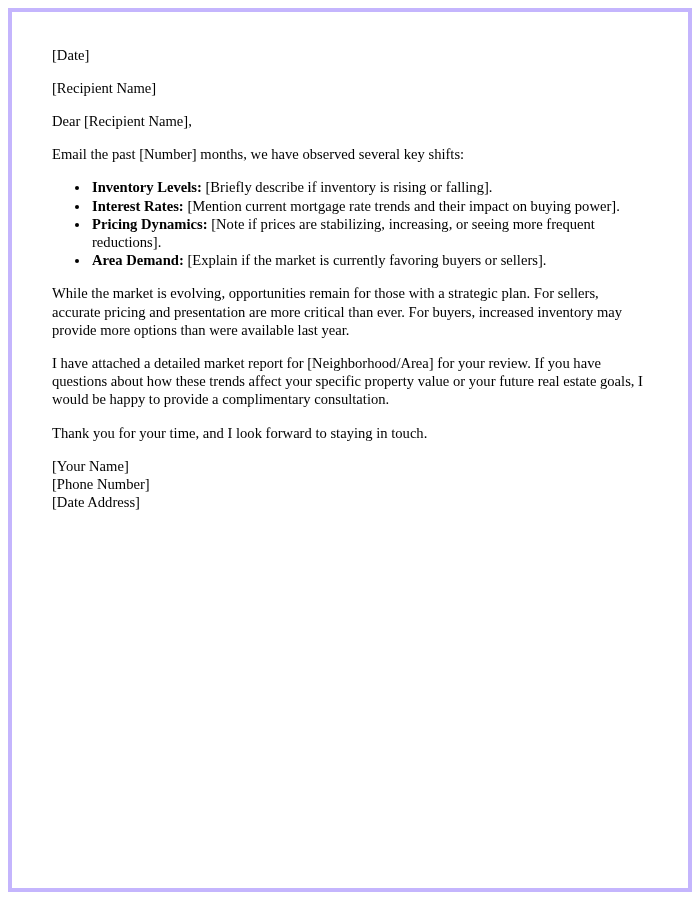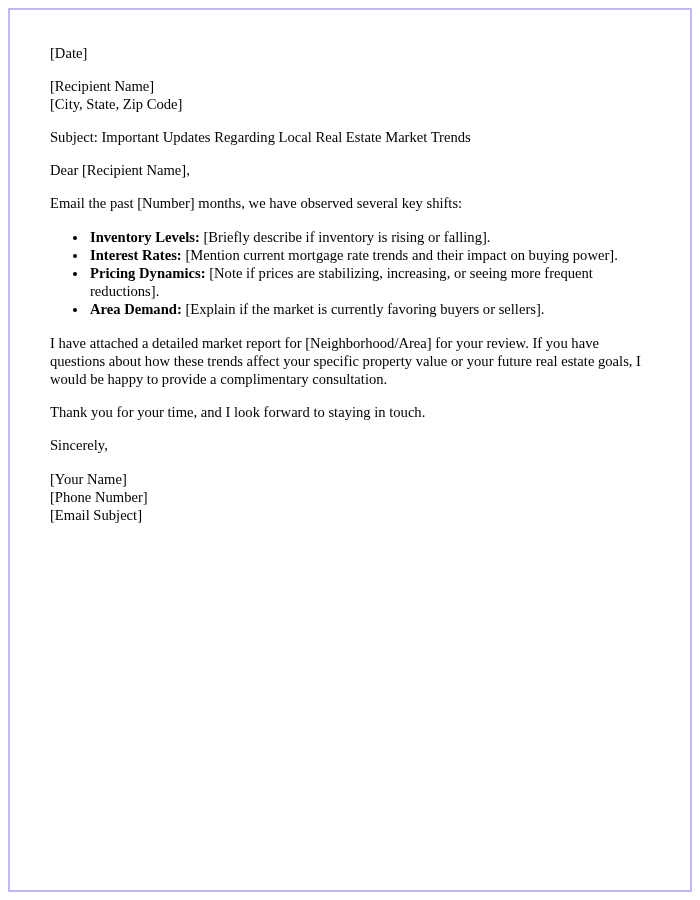--- a/index.html
+++ b/index.html
@@ -13,21 +13,21 @@
     box-sizing: border-box;
     background: #ffffff;
     font-family: "Liberation Serif", "DejaVu Serif", serif;
     color: #000000;
   }
   .letter-frame {
     box-sizing: border-box;
     margin: 8px;
     width: 684px;
     height: 884px;
-    border: 2px solid #c4b5fd;
+    border: 4px solid #c4b5fd;
     padding: 34px 40px 30px 40px;
     overflow: hidden;
   }
   .line {
     font-size: 14.6px;
     line-height: 18px;
   }
   .para {
     font-size: 14.6px;
     line-height: 18.2px;
@@ -52,44 +52,42 @@
 </head>
 <body>
 
 <div class="page">
   <div class="letter-frame">
 
     <div class="line block">[Date]</div>
 
     <div class="block">
       <div class="line">[Recipient Name]</div>
-      <div class="line">[City, State, Zip Code]</div>
     </div>
 
-    <div class="para">Subject: Important Updates Regarding Local Real Estate Market Trends</div>
 
     <div class="para">Dear [Recipient Name],</div>
 
 
     <p class="para">Email the past [Number] months, we have observed several key shifts:</p>
 
     <ul class="key-shifts">
       <li><span class="bold">Inventory Levels:</span><span> [Briefly describe if inventory is rising or falling].</span></li>
       <li><span class="bold">Interest Rates:</span><span> [Mention current mortgage rate trends and their impact on buying power].</span></li>
       <li><span class="bold">Pricing Dynamics:</span><span> [Note if prices are stabilizing, increasing, or seeing more frequent reductions].</span></li>
       <li><span class="bold">Area Demand:</span><span> [Explain if the market is currently favoring buyers or sellers].</span></li>
     </ul>
 
+    <p class="para">While the market is evolving, opportunities remain for those with a strategic plan. For sellers, accurate pricing and presentation are more critical than ever. For buyers, increased inventory may provide more options than were available last year.</p>
 
     <p class="para">I have attached a detailed market report for [Neighborhood/Area] for your review. If you have questions about how these trends affect your specific property value or your future real estate goals, I would be happy to provide a complimentary consultation.</p>
 
     <p class="para">Thank you for your time, and I look forward to staying in touch.</p>
 
-    <div class="para">Sincerely,</div>
 
     <div class="block">
       <div class="line">[Your Name]</div>
       <div class="line">[Phone Number]</div>
-      <div class="line">[Email Subject]</div>
+      <div class="line">[Date Address]</div>
     </div>
 
   </div>
 </div>
 
 </body></html>

